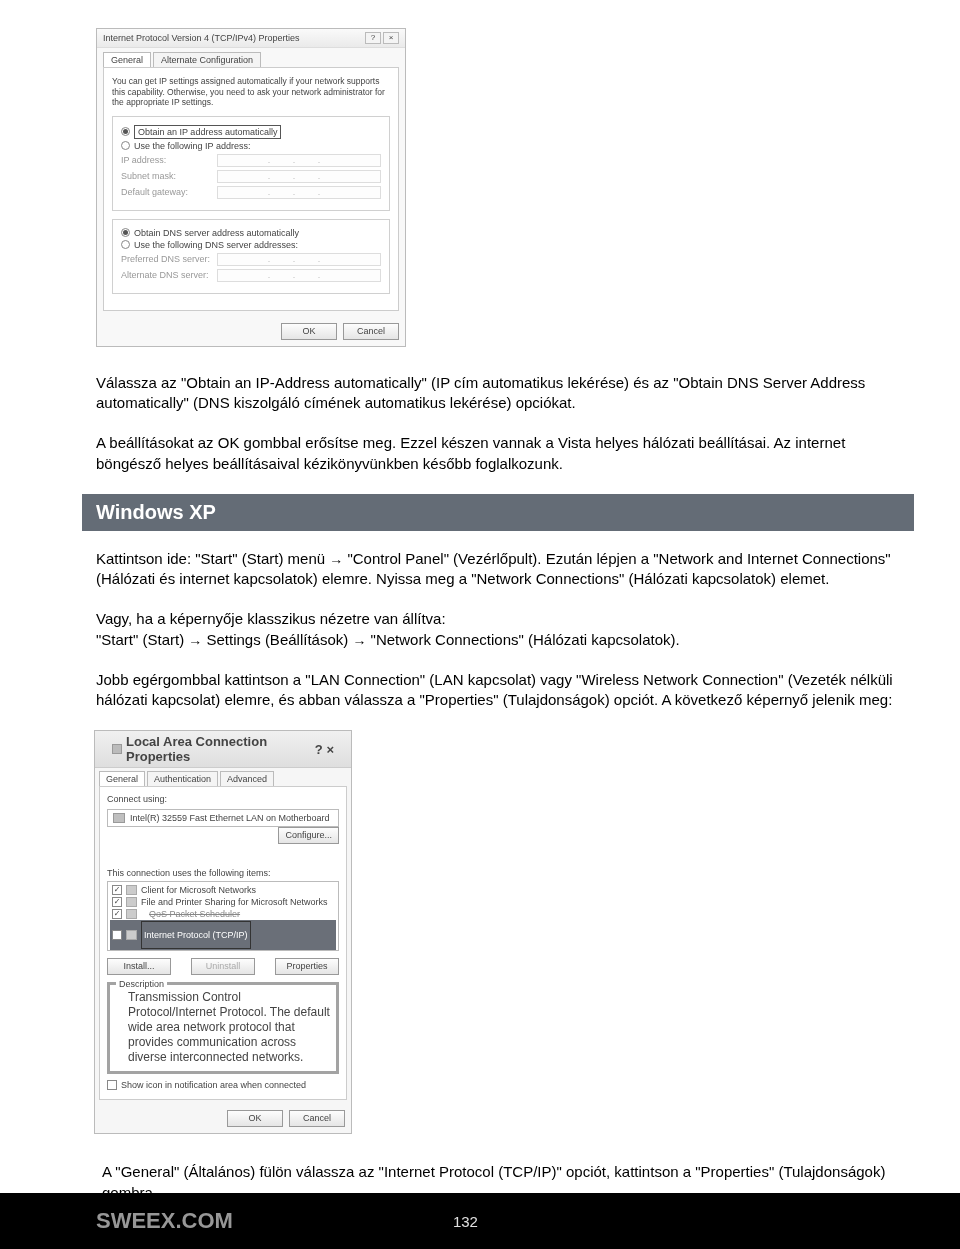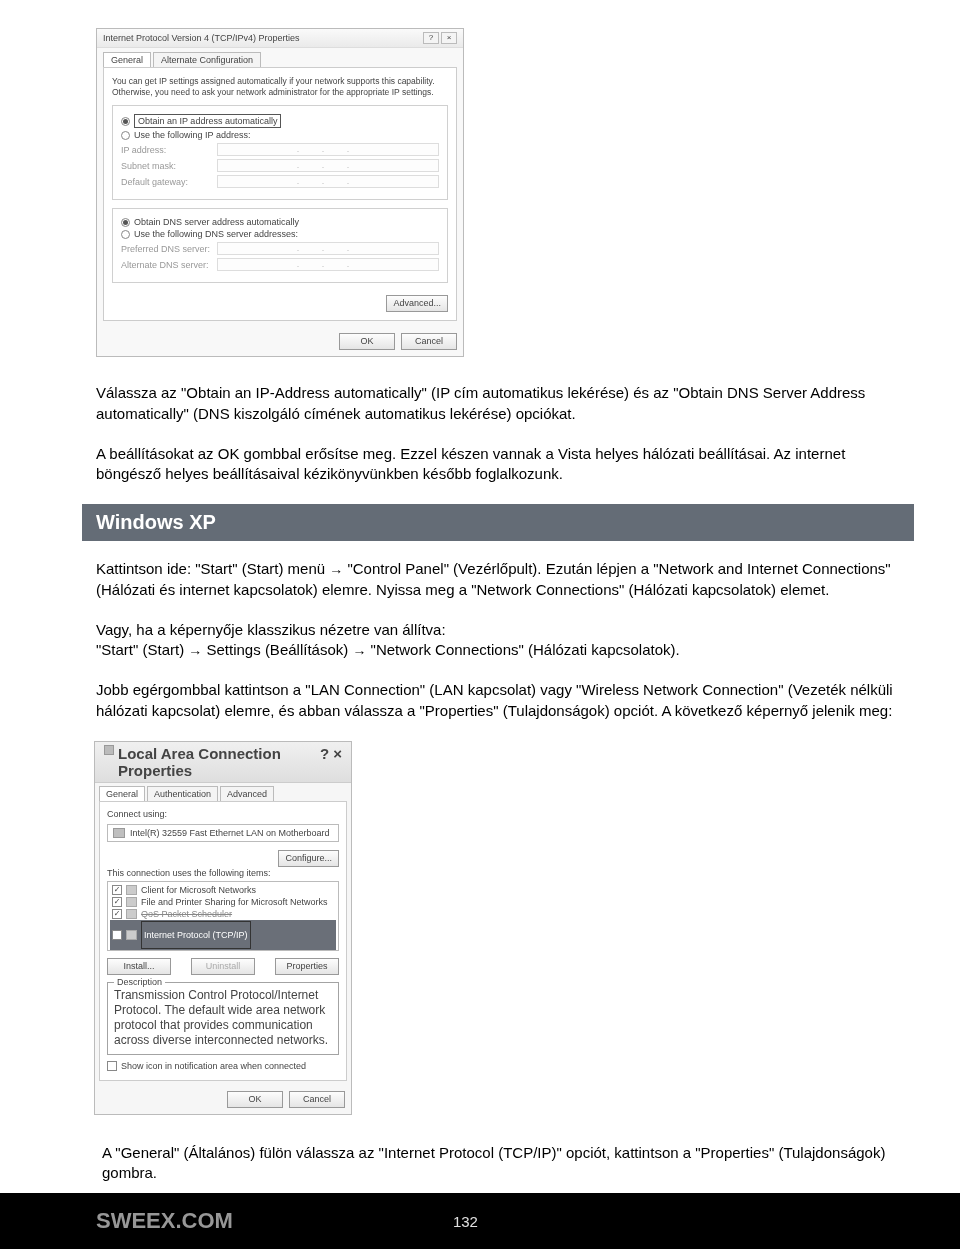--- a/index.html
+++ b/index.html
@@ -17,21 +17,21 @@
     font-family: "Arial Narrow", Arial, sans-serif;
     font-weight: bold;
     font-size: 22px;
     letter-spacing: 0;
     padding-bottom: 10px;
     border-bottom: 1px solid #888;
     margin-bottom: 26px;
   }
   
   .dialog {
-    width: 368px;
+    width: 310px;
     font-family: Tahoma, Arial, sans-serif;
     font-size: 9px;
     color: #444;
     border: 1px solid #bbb;
     background: #f8f8f8;
     margin-bottom: 26px;
   }
   .dialog .titlebar {
     display: flex;
     align-items: center;
@@ -164,23 +164,23 @@
     font-family: Tahoma, Arial, sans-serif;
     font-size: 9px;
     color: #444;
     border: 1px solid #bbb;
     background: #f6f6f6;
     margin-bottom: 28px;
     margin-left: -2px;
   }
   .dialog2 .titlebar {
     display: flex;
-    align-items: flex-start;
-    padding: 3px 9px;
-    font-size: 15px;
+    align-items: center;
+    padding: 3px 17px;
+    font-size: 13px;
     font-weight: bold;
     background: linear-gradient(#f0f0f0,#dedede);
     border-bottom: 1px solid #ccc;
   }
   .dialog2 .titlebar .t-title { flex: 1; }
   .dialog2 .tabs { display: flex; padding: 3px 4px 0 4px; }
   .dialog2 .tabs .tab {
     border: 1px solid #bbb;
     border-bottom: none;
     padding: 2px 6px;
@@ -196,28 +196,28 @@
     padding: 7px;
   }
   .connect-using { margin-bottom: 5px; font-size: 9px; }
   .cu-box {
     border: 1px solid #bbb;
     padding: 3px 5px;
     display: flex;
     align-items: center;
     gap: 5px;
     font-size: 9px;
-    margin-bottom: 8px;
+    margin-bottom: 0;
   }
   .cu-box .nic-icon {
     width: 12px; height: 10px;
     background: #bfbfbf;
     border: 1px solid #999;
   }
-  .right-btn-row { display: flex; justify-content: flex-end; margin-bottom: 1px; }
+  .right-btn-row { display: flex; justify-content: flex-end; margin-bottom: 24px; }
   .item-list {
     border: 1px solid #bbb;
     height: 70px;
     padding: 2px;
     overflow: hidden;
     font-size: 9px;
   }
   .item-list .item {
     display: flex;
     align-items: center;
@@ -230,28 +230,28 @@
     border: 1px solid #aaa;
   }
   .item-list .item.sel {
     background: #6a6f78;
     color: #fff;
   }
   .item-list .item.sel .highlight-box-dark {
     border: 1px solid #333;
     padding: 8px 2px;
   }
-  .strike { text-decoration: line-through; color: #888; }
+  .strike { text-decoration: line-through; color: #888; margin-left: 8px; }
   .btn-row3 {
     display: flex;
     gap: 20px;
     margin: 7px 0;
   }
   .btn-row3 .btn { flex: 1; min-width: 0; }
-  .desc-grp { border: 1px solid #a3a3a3; padding: 5px 6px 6px 6px; position: relative; margin-bottom: 6px; }
+  .desc-grp { border: 3px solid #a3a3a3; padding: 5px 6px 6px 18px; position: relative; margin-bottom: 6px; }
   .desc-grp .legend {
     position: absolute;
     top: -6px; left: 6px;
     background: #fff;
     padding: 0 3px;
     font-size: 9px;
   }
   .desc-grp p { font-size: 12px; line-height: 1.25; }
   
   .footer {
@@ -333,23 +333,20 @@
         <div class="form-row">
           <span class="lbl">Preferred DNS server:</span>
           <span class="ipfield">.   .   .</span>
         </div>
         <div class="form-row">
           <span class="lbl">Alternate DNS server:</span>
           <span class="ipfield">.   .   .</span>
         </div>
       </div>
 
-      <div class="dlg-btns row-inside">
-        <div class="btn">Advanced...</div>
-      </div>
     </div>
     <div class="dlg-btns">
       <div class="btn">OK</div>
       <div class="btn">Cancel</div>
     </div>
   </div>
 
   <p class="para">Válassza az "Obtain an IP-Address automatically" (IP cím automatikus lekérése) és az "Obtain DNS Server Address automatically" (DNS kiszolgáló címének automatikus lekérése) opciókat.</p>
   <p class="para">A beállításokat az OK gombbal erősítse meg. Ezzel készen vannak a Vista helyes hálózati beállításai. Az internet böngésző helyes beállításaival kézikönyvünkben később foglalkozunk.</p>
 

